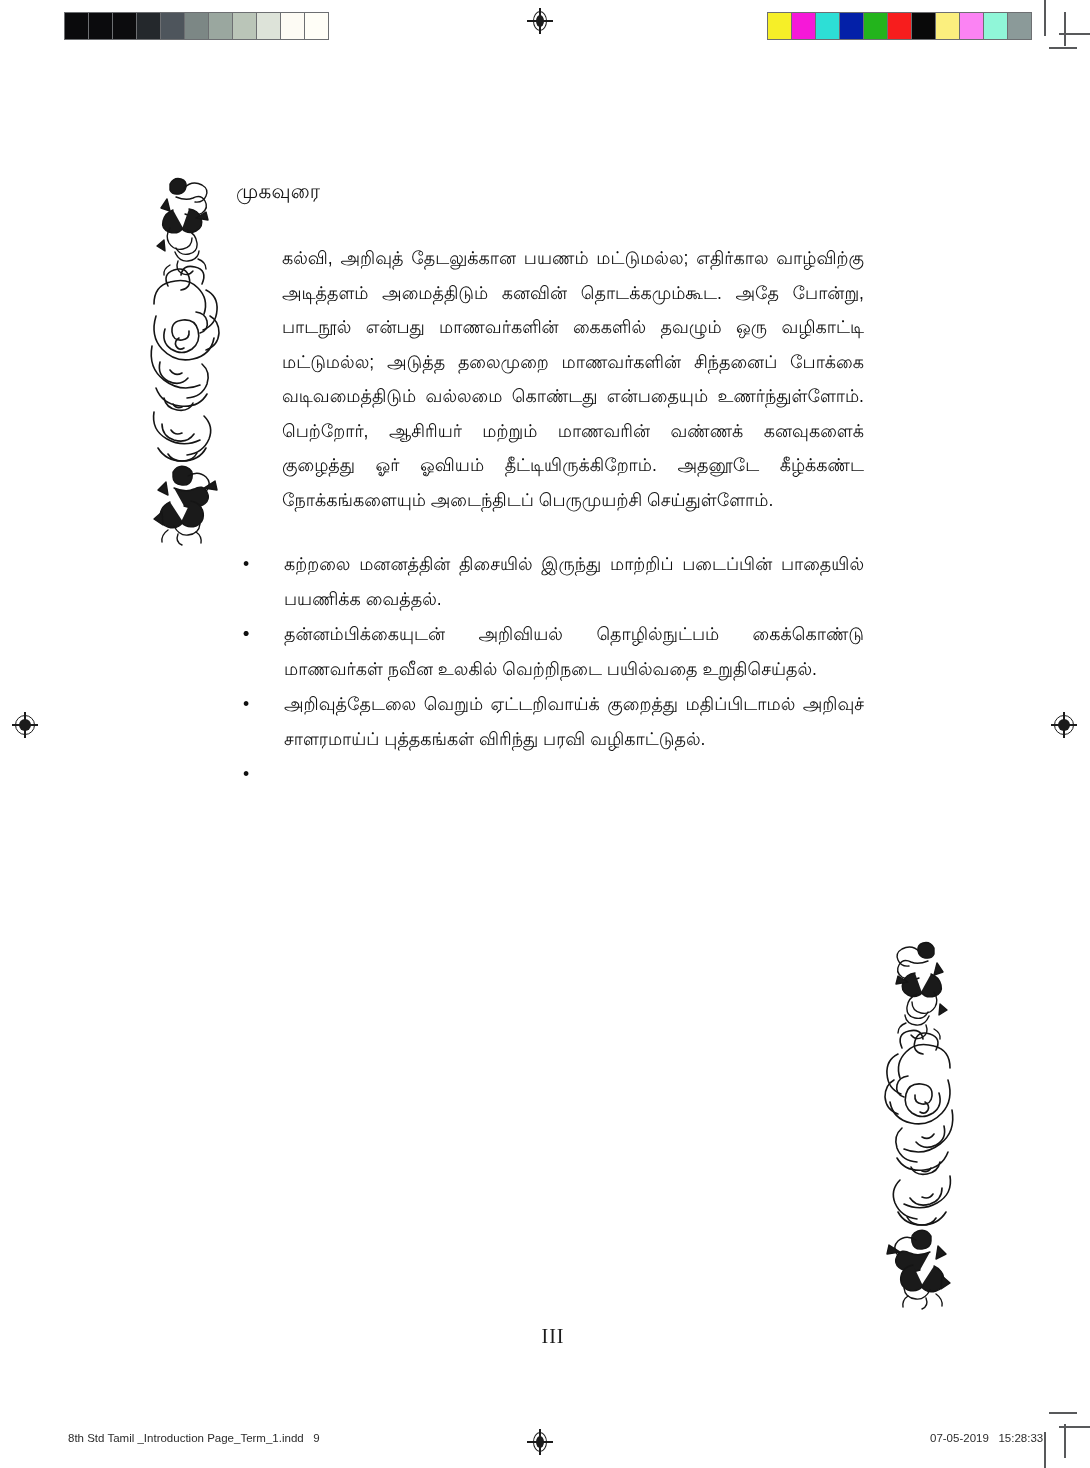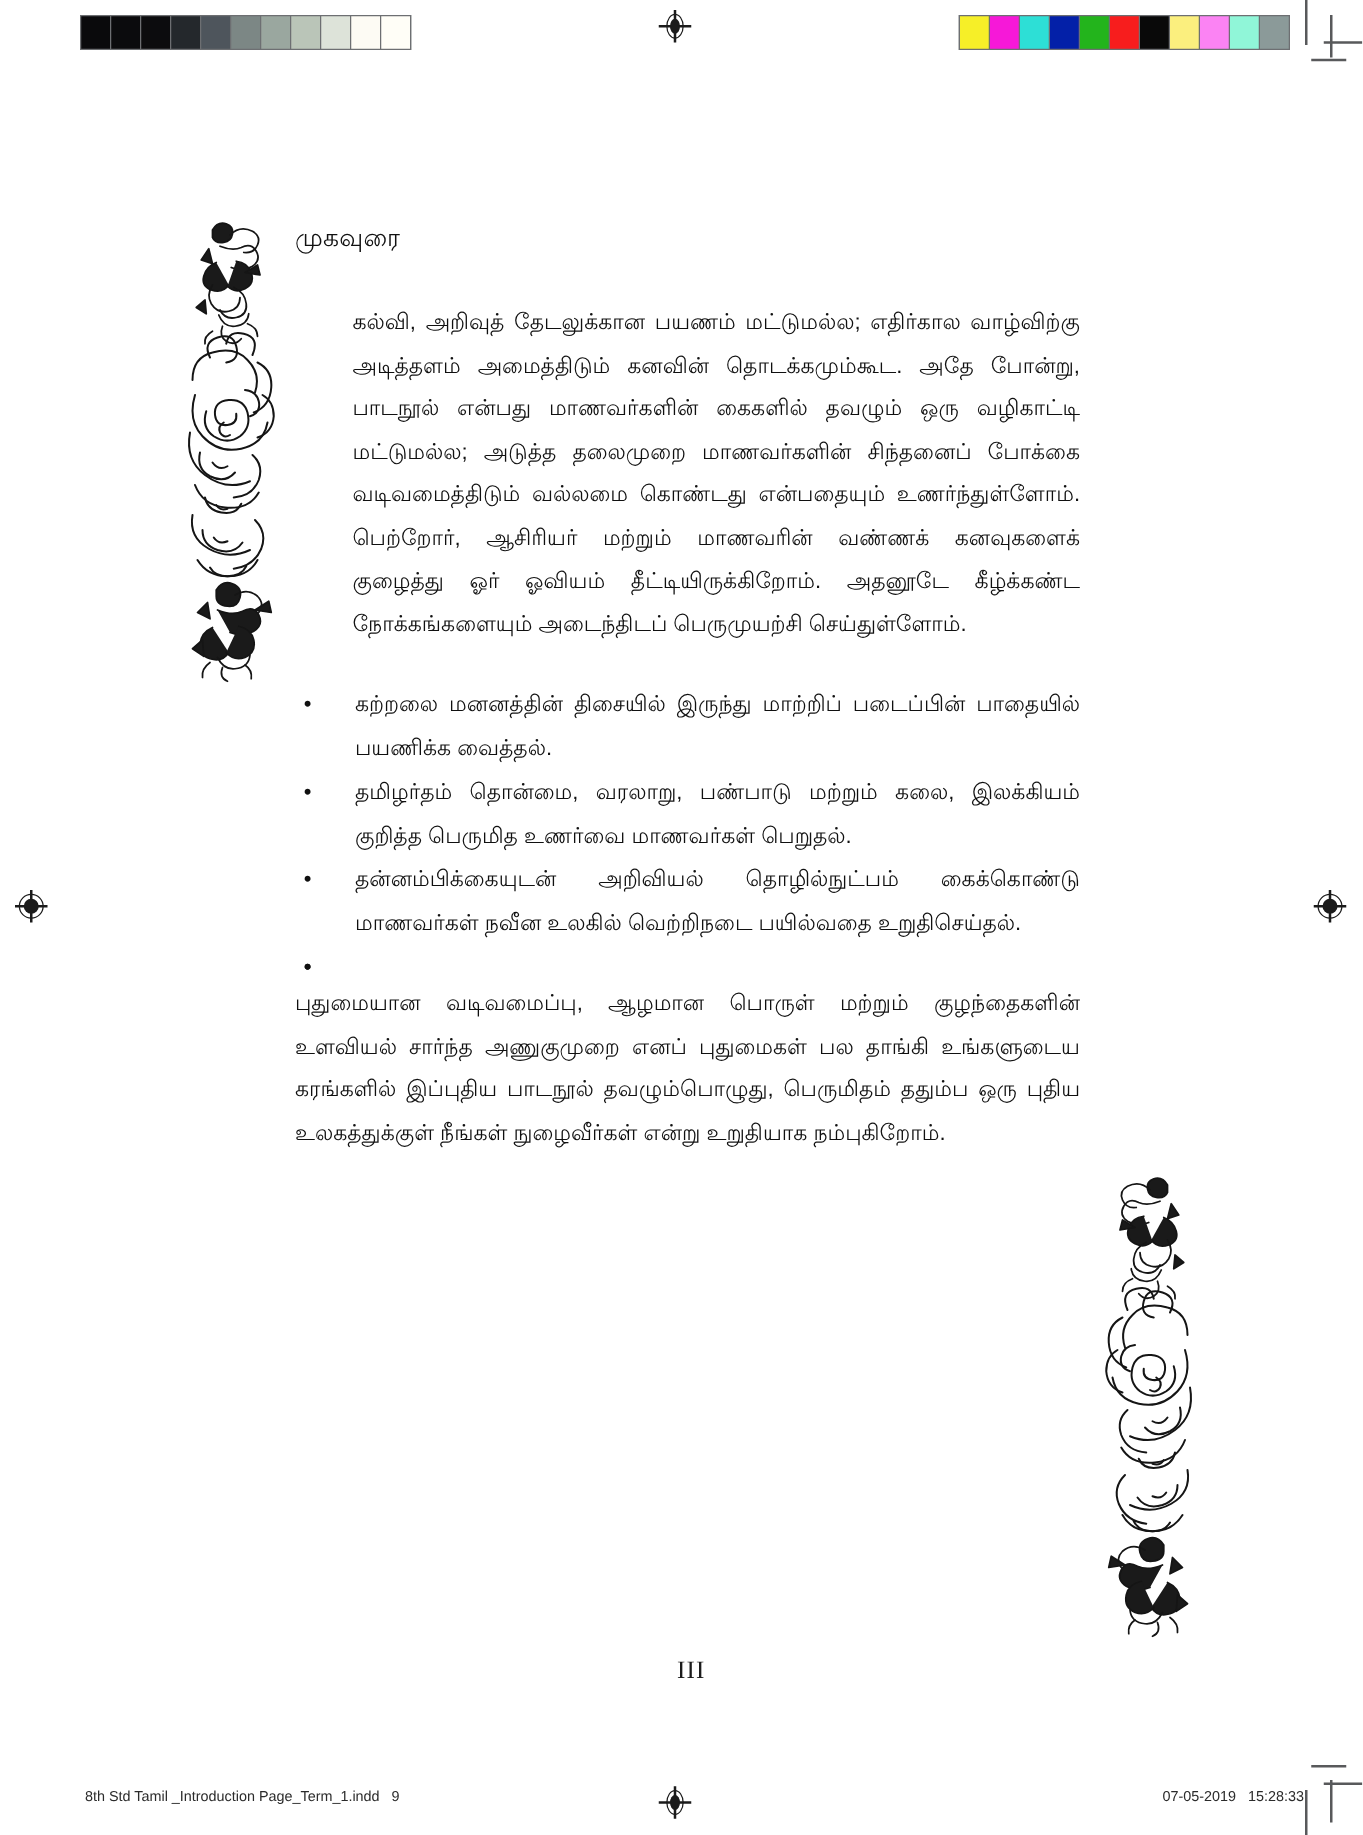--- a/index.html
+++ b/index.html
@@ -364,35 +364,34 @@
 
     <p class="para" id="intro-paragraph">கல்வி, அறிவுத் தேடலுக்கான பயணம் மட்டுமல்ல; எதிர்கால வாழ்விற்கு அடித்தளம் அமைத்திடும் கனவின் தொடக்கமும்கூட.  அதே போன்று, பாடநூல் என்பது மாணவர்களின் கைகளில் தவழும் ஒரு வழிகாட்டி மட்டுமல்ல; அடுத்த தலைமுறை மாணவர்களின் சிந்தனைப் போக்கை வடிவமைத்திடும் வல்லமை கொண்டது என்பதையும் உணர்ந்துள்ளோம். பெற்றோர், ஆசிரியர் மற்றும் மாணவரின் வண்ணக் கனவுகளைக் குழைத்து ஓர் ஓவியம் தீட்டியிருக்கிறோம். அதனூடே கீழ்க்கண்ட நோக்கங்களையும் அடைந்திடப் பெருமுயற்சி செய்துள்ளோம்.</p>
 
     <ul id="objectives-list">
       <li>
         <span class="bullet">•</span>
         <span>கற்றலை மனனத்தின் திசையில் இருந்து மாற்றிப் படைப்பின் பாதையில் பயணிக்க வைத்தல்.</span>
       </li>
       <li>
         <span class="bullet">•</span>
-        <span>தமிழர்தம் தொன்மை, வரலாறு, பண்பாடு மற்றும் கலை, இலக்கியம் குறித்த பெருமித உணர்வை மாணவர்கள் பெறுதல்.</span>
       </li>
       <li>
         <span class="bullet">•</span>
         <span>தன்னம்பிக்கையுடன் அறிவியல் தொழில்நுட்பம் கைக்கொண்டு மாணவர்கள் நவீன உலகில் வெற்றிநடை பயில்வதை உறுதிசெய்தல்.</span>
       </li>
       <li>
         <span class="bullet">•</span>
+        <span>அறிவுத்தேடலை வெறும் ஏட்டறிவாய்க் குறைத்து மதிப்பிடாமல் அறிவுச் சாளரமாய்ப் புத்தகங்கள் விரிந்து பரவி வழிகாட்டுதல்.</span>
       </li>
       <li>
         <span class="bullet">•</span>
       </li>
     </ul>
 
-    <p class="para last-ragged" id="closing-paragraph">புதுமையான வடிவமைப்பு, ஆழமான பொருள் மற்றும் குழந்தைகளின் உளவியல் சார்ந்த அணுகுமுறை எனப் புதுமைகள் பல தாங்கி உங்களுடைய கரங்களில் இப்புதிய பாடநூல் தவழும்பொழுது, பெருமிதம் ததும்ப ஒரு புதிய உலகத்துக்குள் நீங்கள் நுழைவீர்கள் என்று உறுதியாக நம்புகிறோம்.</p>
   </div>
 
   <div id="page-number">III</div>
 
   <div id="footer-filename">8th Std Tamil _Introduction Page_Term_1.indd   9</div>
   <div id="footer-datetime">07-05-2019   15:28:33</div>
 
 </div>
 
 </body></html>

